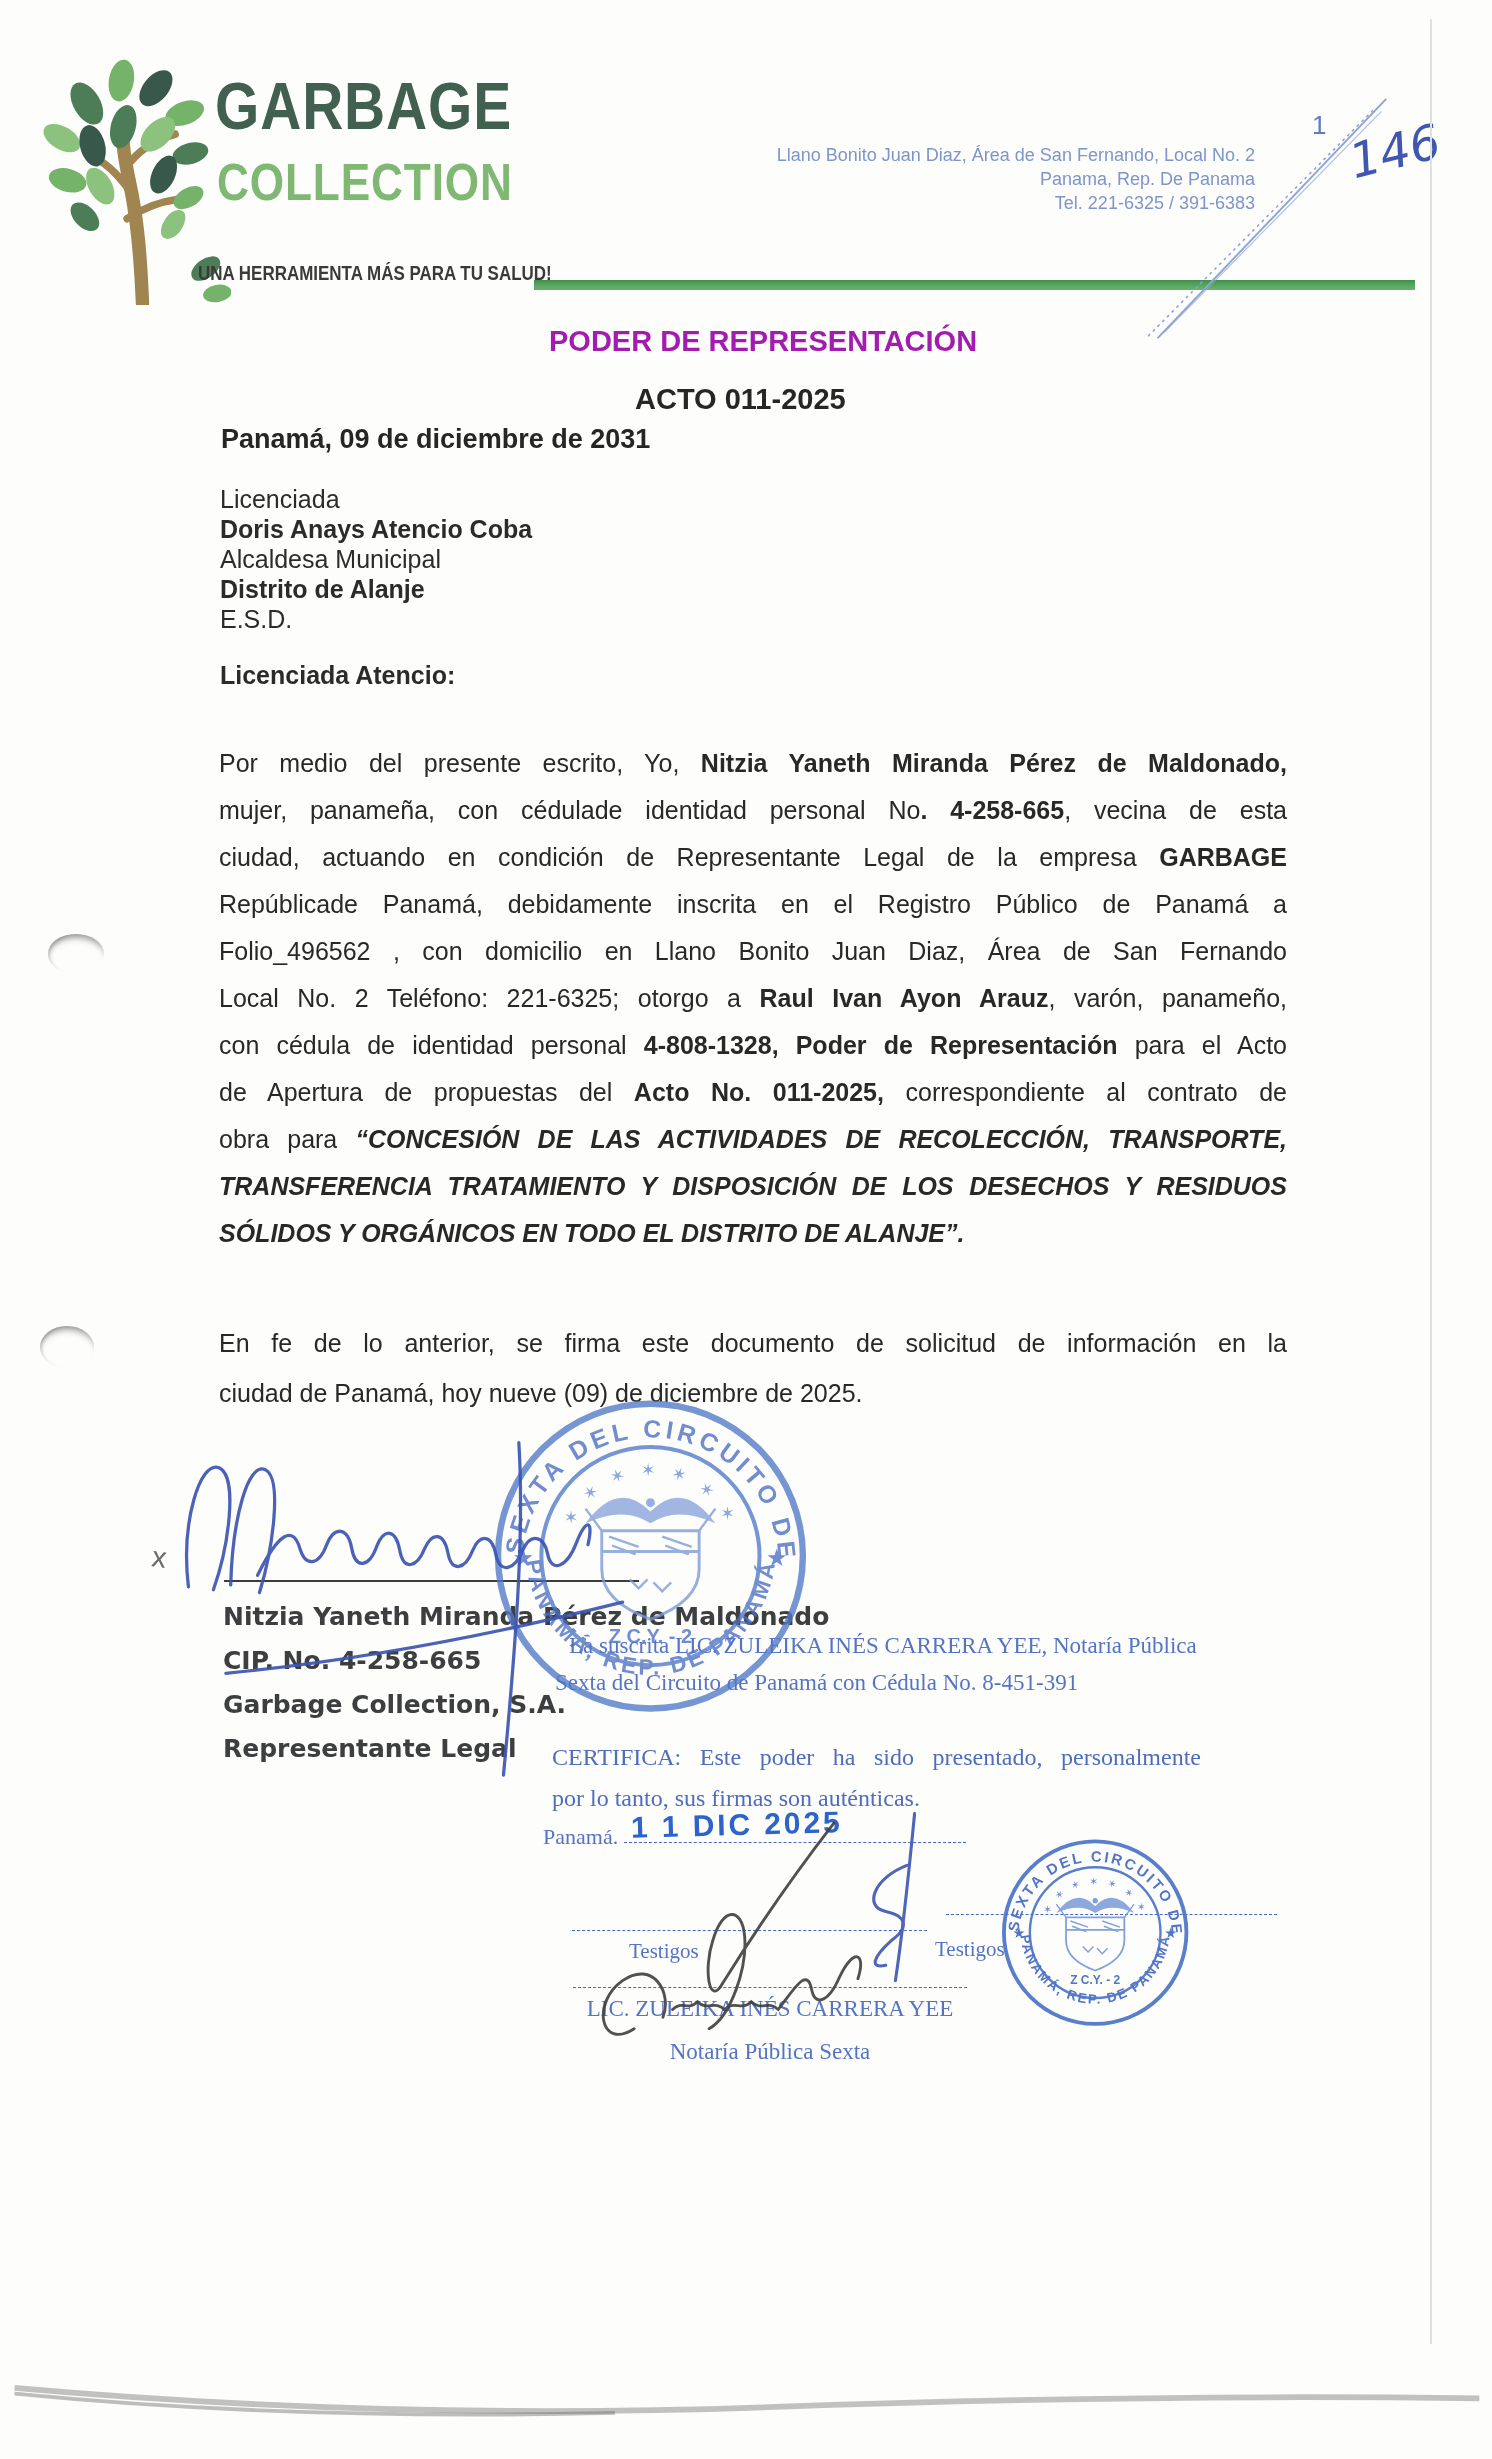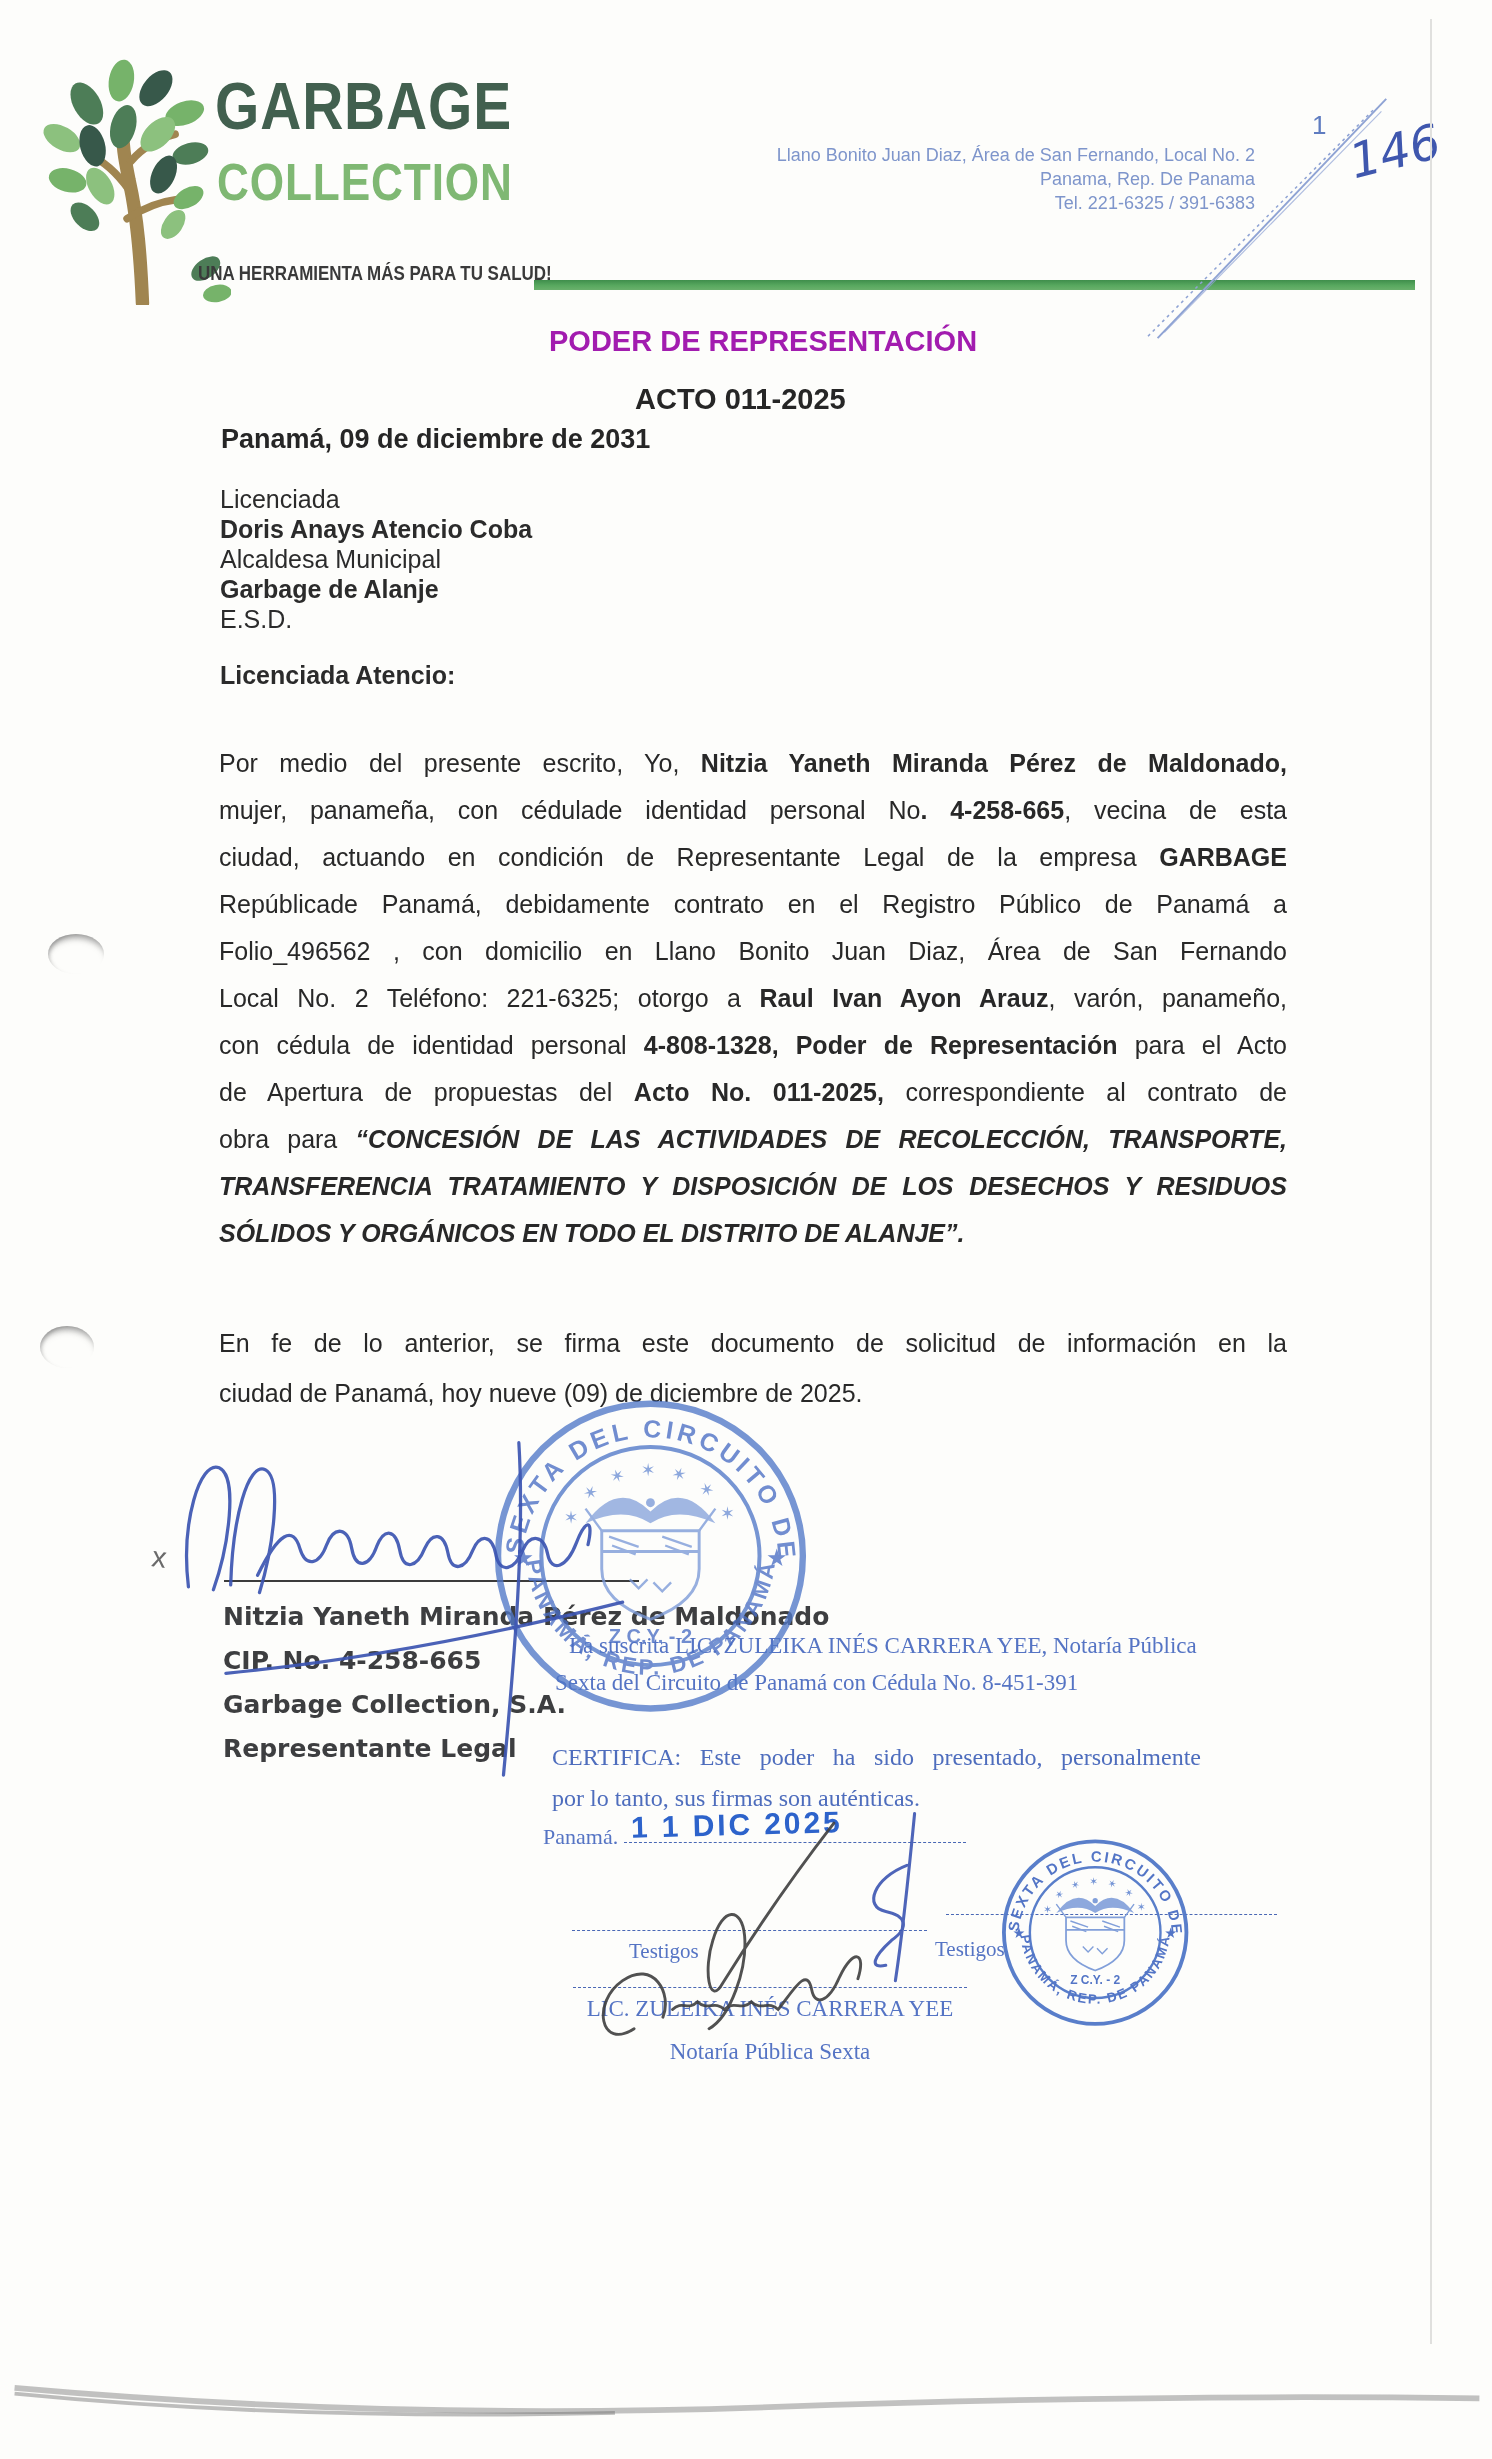--- a/index.html
+++ b/index.html
@@ -117,30 +117,30 @@
   <div class="abs hand-number">146</div>
 
   <div class="abs doc-title">PODER DE REPRESENTACIÓN</div>
   <div class="abs doc-acto">ACTO 011-2025</div>
   <div class="abs date-line">Panamá, 09 de diciembre de 2031</div>
 
   <div class="abs addr">
     <div>Licenciada</div>
     <div class="b">Doris Anays Atencio Coba</div>
     <div>Alcaldesa Municipal</div>
-    <div class="b">Garbage de Alanje</div>
+    <div class="b">Distrito de Alanje</div>
     <div>E.S.D.</div>
   </div>
   <div class="abs greeting">Licenciada Atencio:</div>
 
   <div class="abs rich para1">
       <div class="line"><span>Por medio del presente escrito, Yo, </span><span class="seg-b">Nitzia Yaneth Miranda Pérez de Maldonado,</span></div>
       <div class="line"><span>mujer, panameña, con cédulade identidad personal No</span><span class="seg-b">. 4-258-665</span><span>, vecina de esta</span></div>
       <div class="line"><span>ciudad, actuando en condición de Representante Legal de la empresa </span><span class="seg-b">GARBAGE</span></div>
-      <div class="line"><span>Repúblicade Panamá, debidamente contrato en el Registro Público de Panamá a</span></div>
+      <div class="line"><span>Repúblicade Panamá, debidamente inscrita en el Registro Público de Panamá a</span></div>
       <div class="line"><span>Folio_496562 , con domicilio en Llano Bonito Juan Diaz, Área de San Fernando</span></div>
       <div class="line"><span>Local No. 2 Teléfono: 221-6325; otorgo a </span><span class="seg-b">Raul Ivan Ayon Arauz</span><span>, varón, panameño,</span></div>
       <div class="line"><span>con cédula de identidad personal </span><span class="seg-b">4-808-1328,  Poder de Representación</span><span> para el Acto</span></div>
       <div class="line"><span>de Apertura de propuestas del </span><span class="seg-b">Acto No. 011-2025,</span><span> correspondiente al contrato de</span></div>
       <div class="line"><span>obra para </span><span class="seg-bi">“CONCESIÓN DE LAS ACTIVIDADES DE RECOLECCIÓN, TRANSPORTE,</span></div>
       <div class="line"><span class="seg-bi">TRANSFERENCIA TRATAMIENTO Y DISPOSICIÓN DE LOS DESECHOS Y RESIDUOS</span></div>
       <div class="line"><span class="seg-bi">SÓLIDOS Y ORGÁNICOS EN TODO EL DISTRITO DE ALANJE”.</span></div>
     </div>
   <div class="abs rich para2">
       <div class="line"><span>En fe de lo anterior, se firma este documento de solicitud de información en la</span></div>

